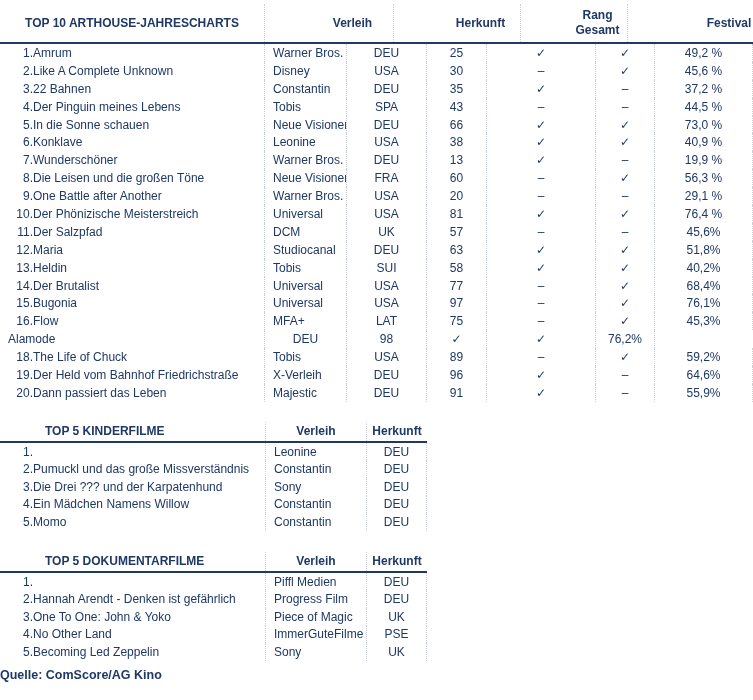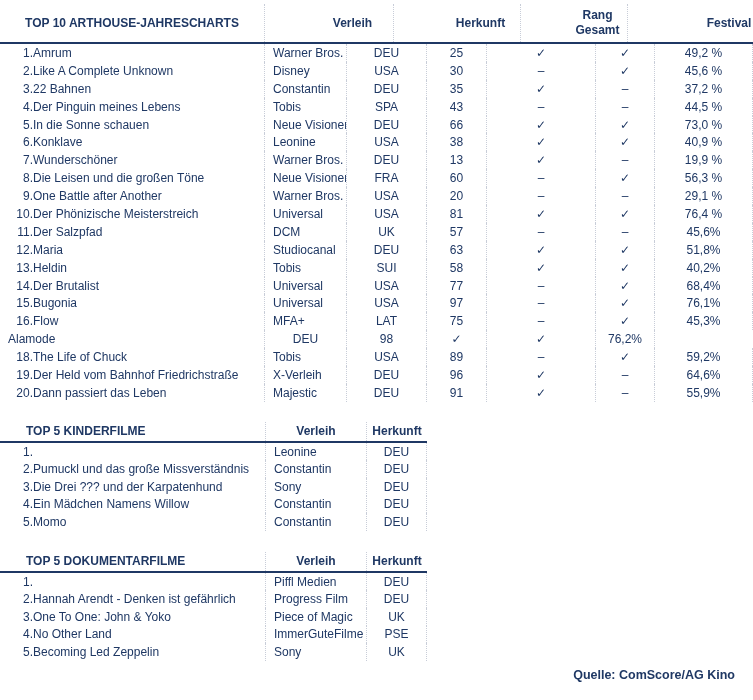--- a/index.html
+++ b/index.html
@@ -34,41 +34,41 @@
 
   .thead{ border-bottom:2px solid var(--rule); }
   .main .thead{ height:40px;gap:47px; }
   .small .thead{ height:21px; margin-top:0; }
 
   .th{
     justify-content:center; text-align:center;
     font-weight:700; line-height:15px; white-space:pre-line;
   }
   .main .title-cell{ justify-content:center; }
-  .small .title-cell{ justify-content:flex-start; padding-left:26px; text-align:center; }
+  .small .title-cell{ justify-content:flex-start; padding-left:45px; text-align:center; }
 
   .main .row{ height:17.9px; }
   .small .row{ height:17.6px; }
   .row{ display:grid; }
   .main .row{ grid-template-columns:265px 82px 80px 60px 109px 59px 98px; }
   .small .row{ grid-template-columns:266px 101px 60px; }
 
   .c-film{ }
   .rank{ display:inline-block; width:33px; text-align:right; flex:none; }
   .film{ }
   .c-verleih{ padding-left:8px; }
   .c-herkunft,.c-rang,.c-deutsch,.c-festival,.c-marktanteil{ justify-content:center; }
 
   .gap-t2{ margin-top:20px; }
   .gap-t3{ margin-top:21px; }
 
   .footer{
     margin-top:7px;
-    text-align:right; padding-right:18px;
-    font-weight:700; font-size:12.5px;padding-left:15px;
+    padding-right:18px;
+    font-weight:700; font-size:12.5px;
   }
 </style>
 </head>
 <body>
 
 <div class="page">
 
   <section class="table main">
     <div class="grid thead">
       <div class="c th title-cell">TOP 10 ARTHOUSE-JAHRESCHARTS</div>

